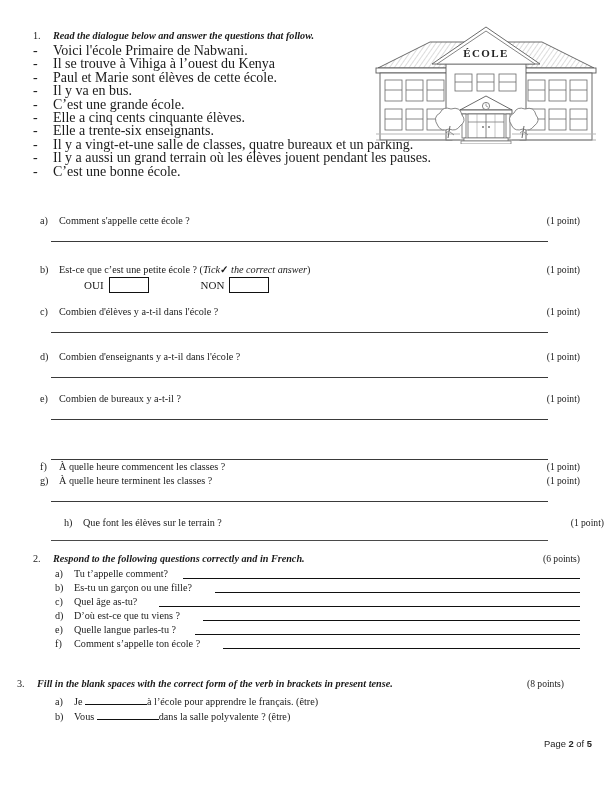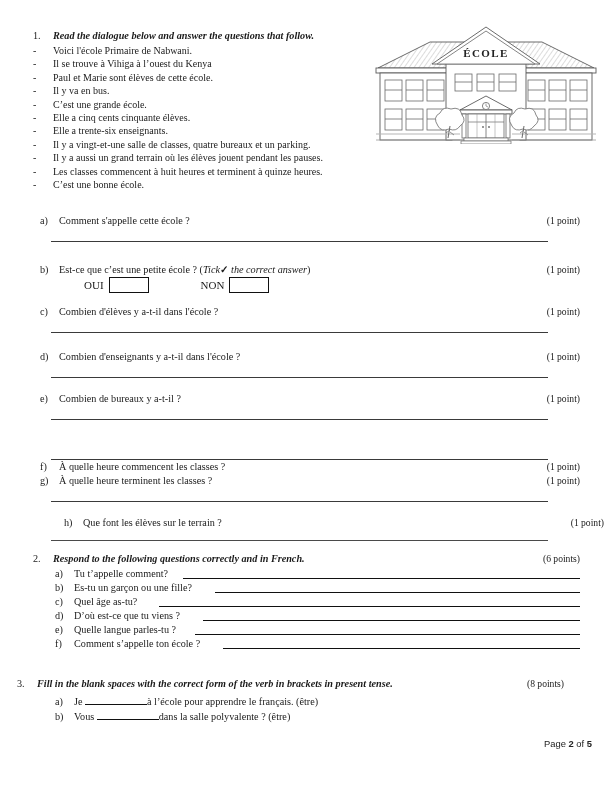--- a/index.html
+++ b/index.html
@@ -44,21 +44,21 @@
   }
 
   
   .dialogue {
     position: absolute;
     left: 33px;
     top: 44px;
     width: 345px;
   }
   .d-line {
-    font-size: 10px;
+    font-size: 14px;
     line-height: 13.4px;
     white-space: nowrap;
   }
   .d-dash {
     display: inline-block;
     width: 20px;
   }
 
   
   .school {
@@ -233,21 +233,20 @@
   <div class="dialogue" id="dialogue-list">
       <div class="d-line"><span class="d-dash">-</span><span>Voici l'école Primaire de Nabwani.</span></div>
       <div class="d-line"><span class="d-dash">-</span><span>Il se trouve à Vihiga à l’ouest du Kenya</span></div>
       <div class="d-line"><span class="d-dash">-</span><span>Paul et Marie sont élèves de cette école.</span></div>
       <div class="d-line"><span class="d-dash">-</span><span>Il y va en bus.</span></div>
       <div class="d-line"><span class="d-dash">-</span><span>C’est une grande école.</span></div>
       <div class="d-line"><span class="d-dash">-</span><span>Elle a cinq cents cinquante élèves.</span></div>
       <div class="d-line"><span class="d-dash">-</span><span>Elle a trente-six enseignants.</span></div>
       <div class="d-line"><span class="d-dash">-</span><span>Il y a vingt-et-une salle de classes, quatre bureaux et un parking.</span></div>
       <div class="d-line"><span class="d-dash">-</span><span>Il y a aussi un grand terrain où les élèves jouent pendant les pauses.</span></div>
-      <div class="d-line"><span class="d-dash">-</span><span>Les classes commencent à huit heures et terminent à quinze heures.</span></div>
       <div class="d-line"><span class="d-dash">-</span><span>C’est une bonne école.</span></div>
     </div>
 
   <div class="school">
     <svg width="228" height="122" viewBox="0 0 228 122" xmlns="http://www.w3.org/2000/svg">
       <defs>
         <pattern id="roofhatch" width="4" height="4" patternUnits="userSpaceOnUse" patternTransform="rotate(35)">
           <line x1="0" y1="0" x2="0" y2="4" stroke="#9a9a9a" stroke-width="0.7"></line>
         </pattern>
       </defs>

